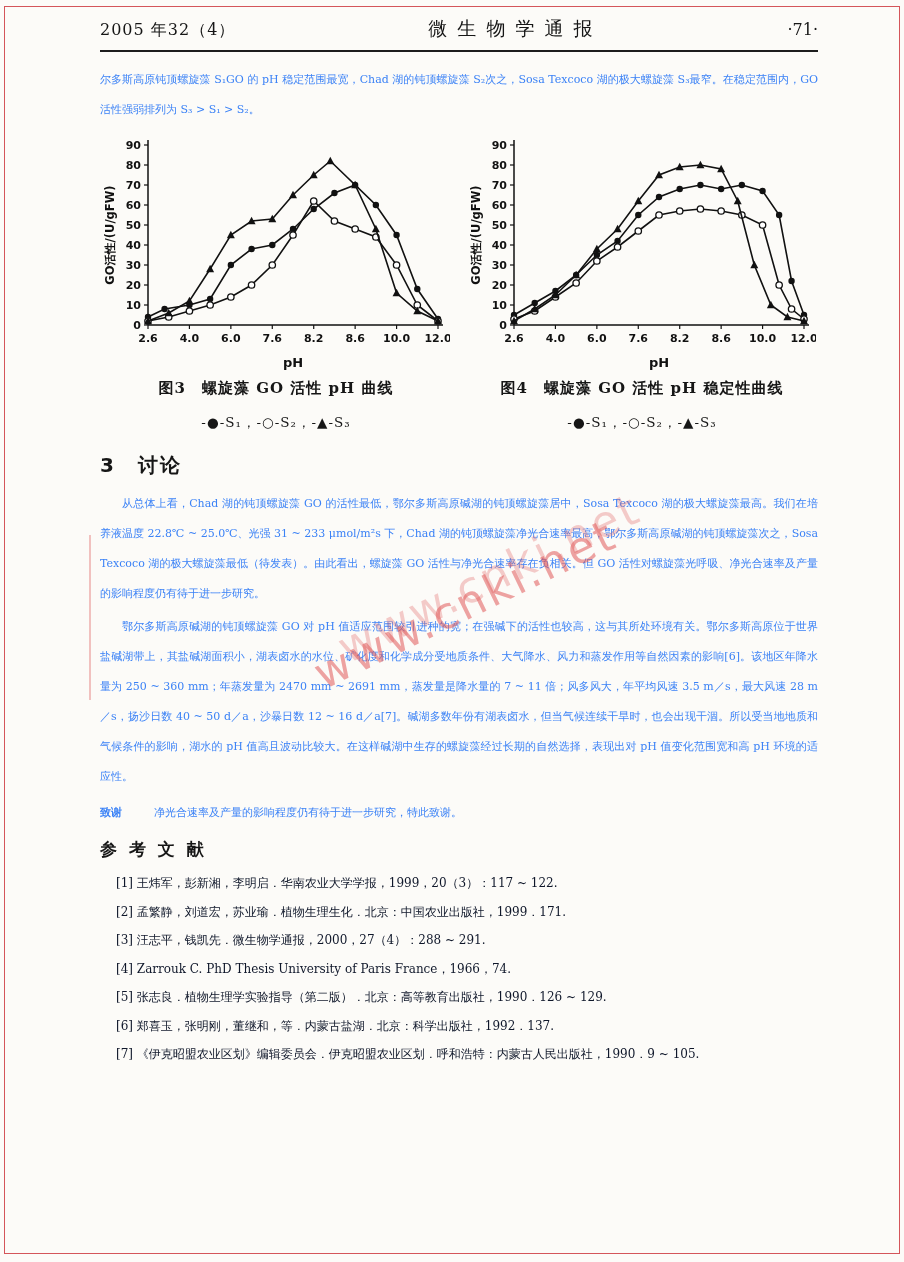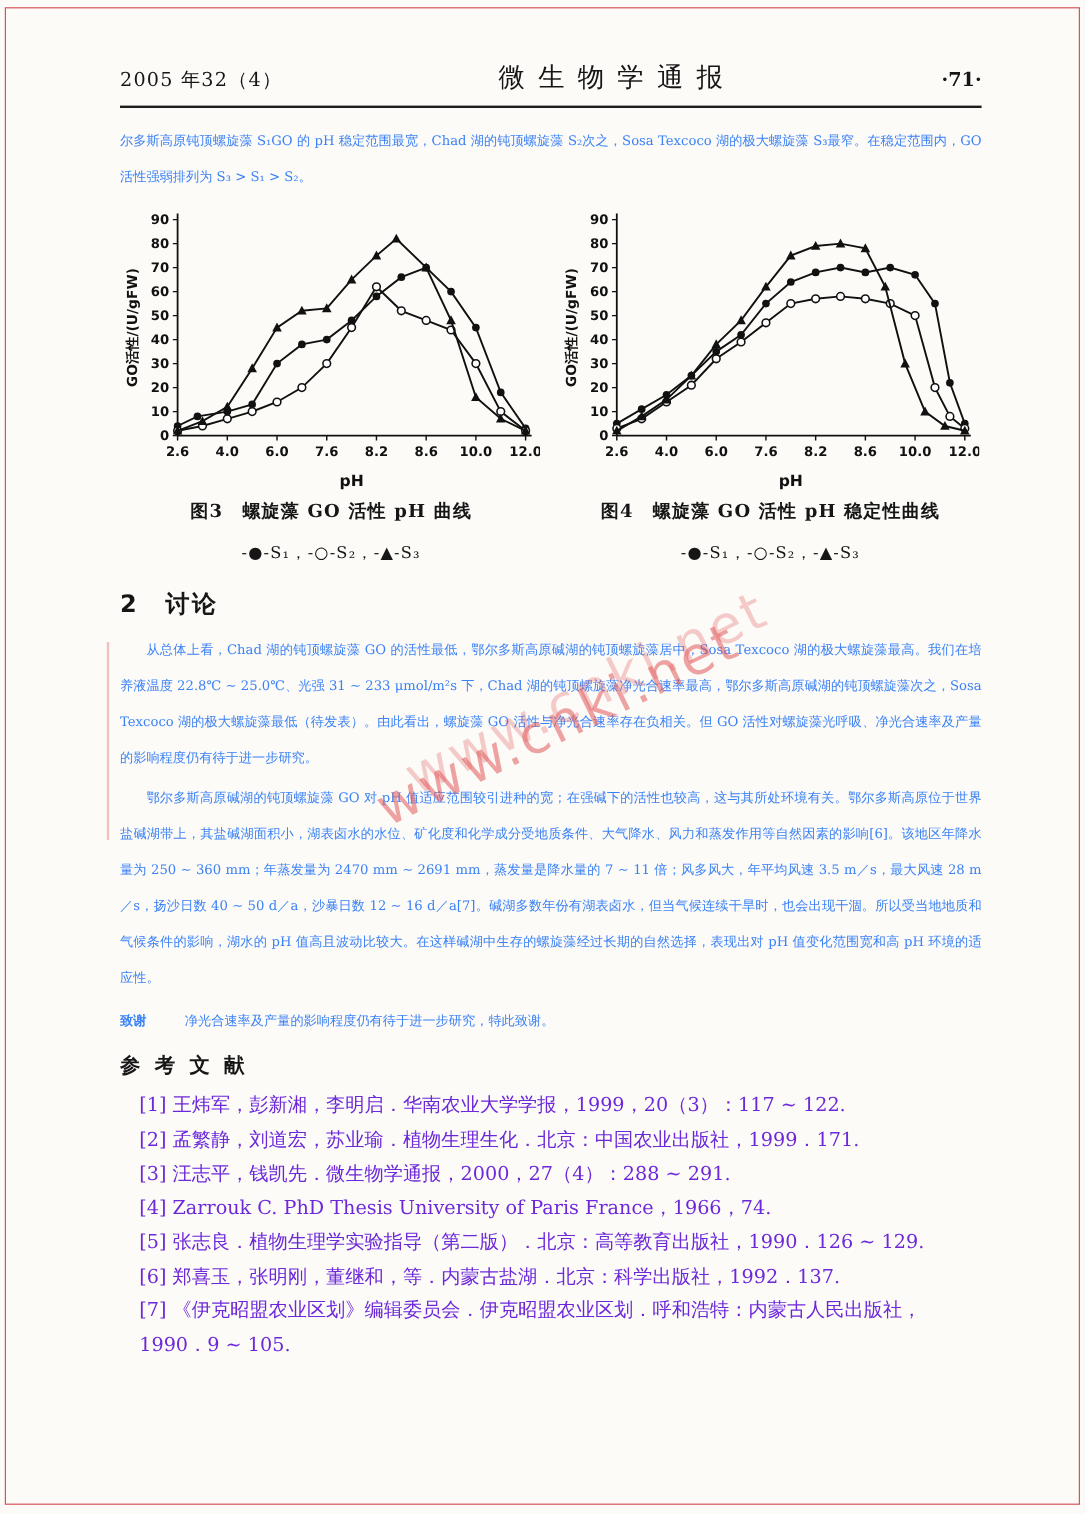--- a/index.html
+++ b/index.html
@@ -2,39 +2,39 @@
 <html><head>
 <meta charset="utf-8">
 <style>
   *{margin:0;padding:0;box-sizing:border-box;}
   html,body{width:904px;height:1262px;}
   body{background:#efedea;font-family:"DejaVu Serif","DejaVu Sans","Liberation Serif",serif;}
   .page{position:relative;width:904px;height:1262px;background:#fcfbf8;overflow:hidden;color:#161616;}
   .red-frame{position:absolute;inset:6px 4px 8px 4px;border:1px solid #d4555a;pointer-events:none;z-index:6;}
   .scan-mark{position:absolute;left:89px;top:535px;width:2px;height:165px;background:rgba(220,85,85,.35);z-index:5;}
   .content{position:absolute;left:100px;top:0;width:718px;}
-  .header{display:flex;justify-content:space-between;align-items:baseline;padding-top:50px;font-size:16px;}
+  .header{display:flex;justify-content:space-between;align-items:baseline;padding-top:16px;font-size:16px;}
   .h-issue{letter-spacing:1px;}
-  .h-journal{letter-spacing:2px;font-size:22px;}
-  .h-page{font-weight:bold;}
+  .h-journal{letter-spacing:2px;font-size:19px;}
+  .h-page{font-weight:normal;}
   .rule{height:2px;background:#1d1d1d;margin-top:8px;}
   .body-text{font-size:11px;line-height:30px;text-align:justify;color:#3b82f6;}
   .intro{margin-top:13px;}
   .indent{text-indent:2em;margin-top:3px;}
   .charts-row{display:flex;justify-content:space-between;margin-top:8px;}
   .chart-fig{width:352px;text-align:center;}
   .plot svg text{font-family:"DejaVu Sans","Liberation Sans",sans-serif;}
   .fig-caption{font-size:15px;font-weight:bold;margin-top:2px;letter-spacing:1px;}
   .fig-legend{font-size:13.5px;margin-top:16px;letter-spacing:1px;}
   .sec-heading{font-size:20px;font-weight:bold;margin:20px 0 10px 0;letter-spacing:2px;font-family:"DejaVu Sans","Liberation Sans",sans-serif;}
   .ack{margin-top:6px;}
   .ack-label{font-weight:bold;margin-right:32px;font-family:"DejaVu Sans","Liberation Sans",sans-serif;}
   .refs-heading{font-size:17px;font-weight:bold;margin:10px 0 8px 0;letter-spacing:3px;font-family:"DejaVu Sans","Liberation Sans",sans-serif;}
   .refs{margin-top:2px;}
-  .ref-item{font-size:16px;line-height:28.5px;padding-left:16px;color:#6d28d9;}
+  .ref-item{font-size:12px;line-height:28.5px;padding-left:16px;color:#0f172a;}
   .watermark{position:absolute;font-family:"DejaVu Sans","Liberation Sans",sans-serif;font-size:44px;letter-spacing:3px;color:rgba(224,90,90,.55);transform:rotate(-26deg);transform-origin:left bottom;z-index:4;white-space:nowrap;}
   .wm1{left:328px;top:648px;}
   .wm2{left:352px;top:622px;opacity:.55;}
 </style>
 </head>
 <body>
 
 <div class="page">
   <div class="red-frame"></div>
   <div class="scan-mark"></div>
@@ -236,21 +236,21 @@
               <path d="M 286.2857142857143 127.8 L 282.29571428571427 135.15 L 290.2757142857143 135.15 Z" fill="#111"></path>
               <path d="M 302.8571428571429 167.8 L 298.8671428571429 175.15 L 306.8471428571429 175.15 Z" fill="#111"></path>
               <path d="M 319.42857142857144 179.8 L 315.43857142857144 187.15 L 323.41857142857145 187.15 Z" fill="#111"></path>
               <path d="M 336 183.8 L 332.01 191.15 L 339.99 191.15 Z" fill="#111"></path>
             </svg></div>
         <figcaption class="fig-caption">图4　螺旋藻 GO 活性 pH 稳定性曲线</figcaption>
         <div class="fig-legend">-●-S₁，-○-S₂，-▲-S₃</div>
       </figure>
     </div>
 
-    <h2 class="sec-heading">2　讨论</h2>
+    <h2 class="sec-heading">3　讨论</h2>
     <p class="body-text indent">从总体上看，Chad 湖的钝顶螺旋藻 GO 的活性最低，鄂尔多斯高原碱湖的钝顶螺旋藻居中，Sosa Texcoco 湖的极大螺旋藻最高。我们在培养液温度 22.8℃ ~ 25.0℃、光强 31 ~ 233 μmol/m²s 下，Chad 湖的钝顶螺旋藻净光合速率最高，鄂尔多斯高原碱湖的钝顶螺旋藻次之，Sosa Texcoco 湖的极大螺旋藻最低（待发表）。由此看出，螺旋藻 GO 活性与净光合速率存在负相关。但 GO 活性对螺旋藻光呼吸、净光合速率及产量的影响程度仍有待于进一步研究。</p>
     <p class="body-text indent">鄂尔多斯高原碱湖的钝顶螺旋藻 GO 对 pH 值适应范围较引进种的宽；在强碱下的活性也较高，这与其所处环境有关。鄂尔多斯高原位于世界盐碱湖带上，其盐碱湖面积小，湖表卤水的水位、矿化度和化学成分受地质条件、大气降水、风力和蒸发作用等自然因素的影响[6]。该地区年降水量为 250 ~ 360 mm；年蒸发量为 2470 mm ~ 2691 mm，蒸发量是降水量的 7 ~ 11 倍；风多风大，年平均风速 3.5 m／s，最大风速 28 m／s，扬沙日数 40 ~ 50 d／a，沙暴日数 12 ~ 16 d／a[7]。碱湖多数年份有湖表卤水，但当气候连续干旱时，也会出现干涸。所以受当地地质和气候条件的影响，湖水的 pH 值高且波动比较大。在这样碱湖中生存的螺旋藻经过长期的自然选择，表现出对 pH 值变化范围宽和高 pH 环境的适应性。</p>
 
     <p class="body-text ack"><span class="ack-label">致谢</span><span>净光合速率及产量的影响程度仍有待于进一步研究，特此致谢。</span></p>
 
     <h3 class="refs-heading">参 考 文 献</h3>
     <div class="refs">
         <div class="ref-item">[1] 王炜军，彭新湘，李明启．华南农业大学学报，1999，20（3）：117 ~ 122.</div>
         <div class="ref-item">[2] 孟繁静，刘道宏，苏业瑜．植物生理生化．北京：中国农业出版社，1999．171.</div>
         <div class="ref-item">[3] 汪志平，钱凯先．微生物学通报，2000，27（4）：288 ~ 291.</div>

